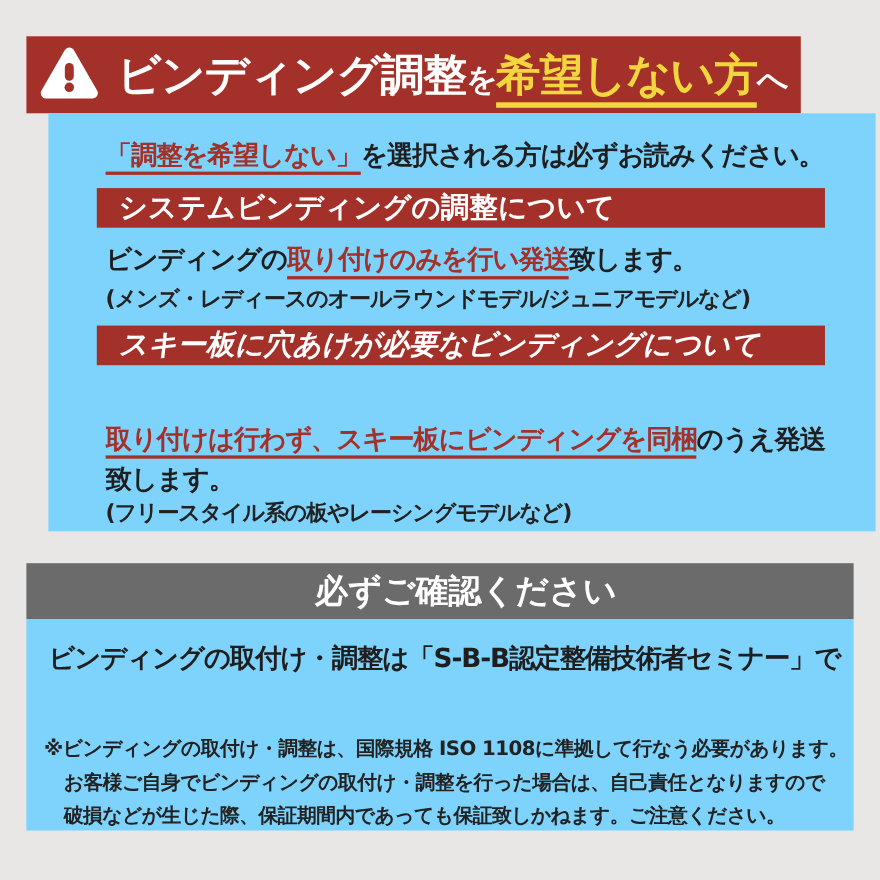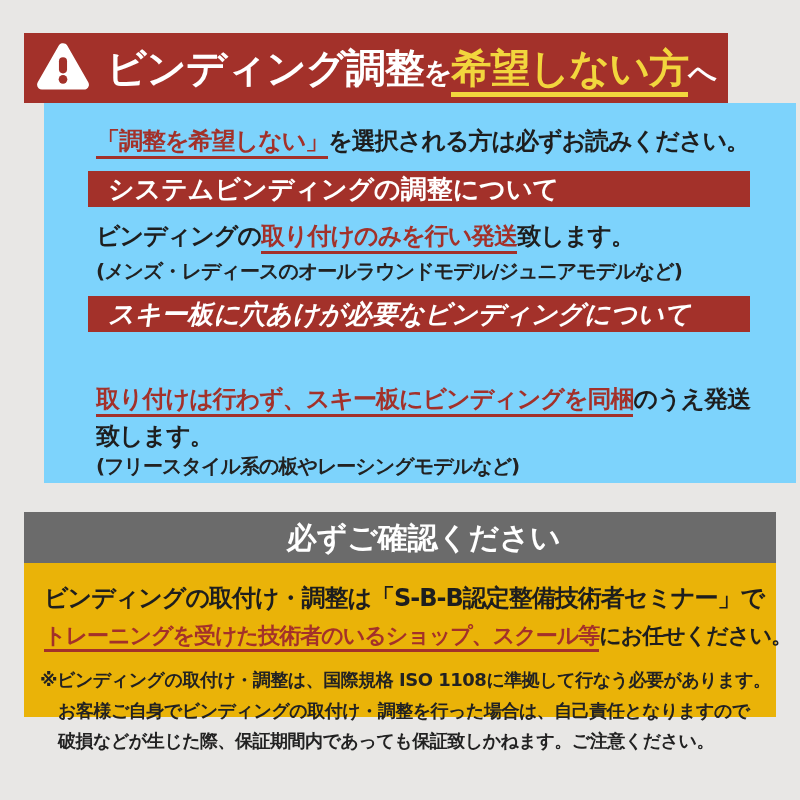--- a/index.html
+++ b/index.html
@@ -48,21 +48,21 @@
 
   
   #gray-banner {
     left:24px; top:512px; width:752px; height:51px;
     background:var(--gray);
     color:#fff; font-size:30px; font-weight:700;
     text-align:center; line-height:51px; letter-spacing:0;padding-left:47px;
   }
 
   
-  #card2 { left:24px; top:563px; width:752px; height:154px; background:#eab308; }
+  #card2 { left:24px; top:563px; width:752px; height:192px; background:#7dd3fc; }
   #c2-line1 { left:20px; top:19px; font-size:24px; }
   #c2-line2 { left:20px; top:58px; font-size:22px; }
   .fine { font-size:18px; font-weight:700; letter-spacing:-0.5px; white-space:nowrap; color:#222;text-align:center; }
   #c2-note0 { left:16px; top:105px; }
   #c2-note1 { left:34px; top:136px; }
   #c2-note2 { left:34px; top:166px; }
 </style>
 </head>
 <body style="background: rgb(232, 231, 229);">
 
@@ -87,17 +87,16 @@
   <div id="s2-heading" class="abs red-heading">スキー板に穴あけが必要なビンディングについて</div>
   <div id="s2-line2" class="abs body-line"><span class="red-u">取り付けは行わず、スキー板にビンディングを同梱</span><span>のうえ発送</span></div>
   <div id="s2-line3" class="abs body-line">致します。</div>
   <div id="s2-note" class="abs note-line">(フリースタイル系の板やレーシングモデルなど)</div>
 </div>
 
 <div id="gray-banner" class="abs">必ずご確認ください</div>
 
 <div id="card2" class="abs">
   <div id="c2-line1" class="abs body-line">ビンディングの取付け・調整は「S-B-B認定整備技術者セミナー」で</div>
-  <div id="c2-line2" class="abs body-line"><span class="red-u">トレーニングを受けた技術者のいるショップ、スクール等</span><span>にお任せください。</span></div>
   <div id="c2-note0" class="abs fine">※ビンディングの取付け・調整は、国際規格 ISO 1108に準拠して行なう必要があります。</div>
   <div id="c2-note1" class="abs fine">お客様ご自身でビンディングの取付け・調整を行った場合は、自己責任となりますので</div>
   <div id="c2-note2" class="abs fine">破損などが生じた際、保証期間内であっても保証致しかねます。ご注意ください。</div>
 </div>
 
 </body></html>

